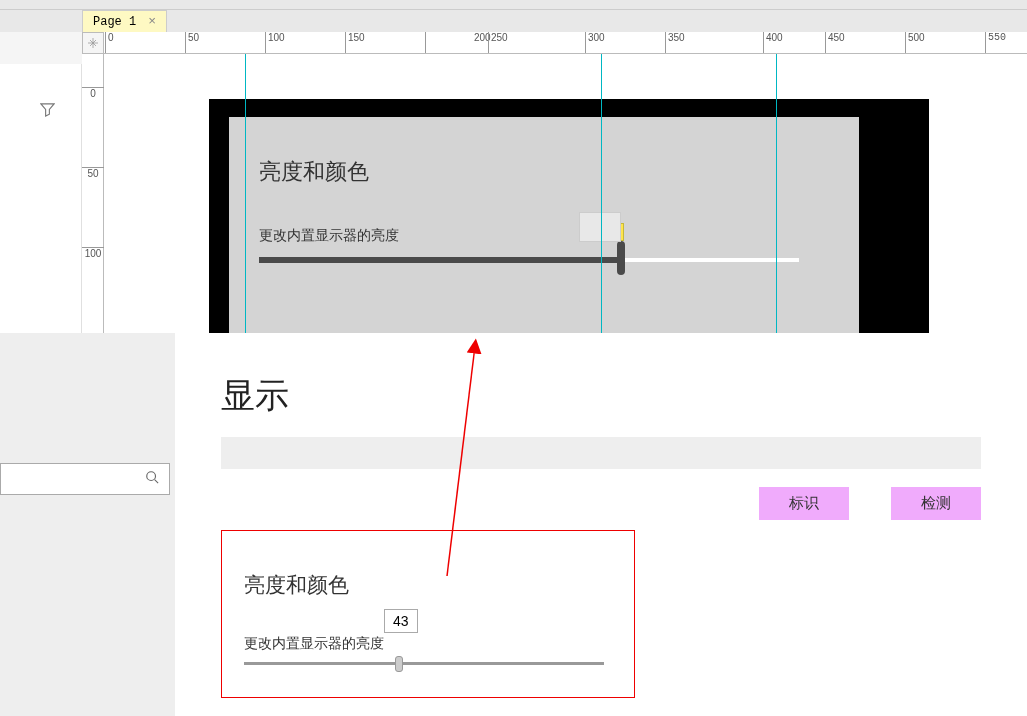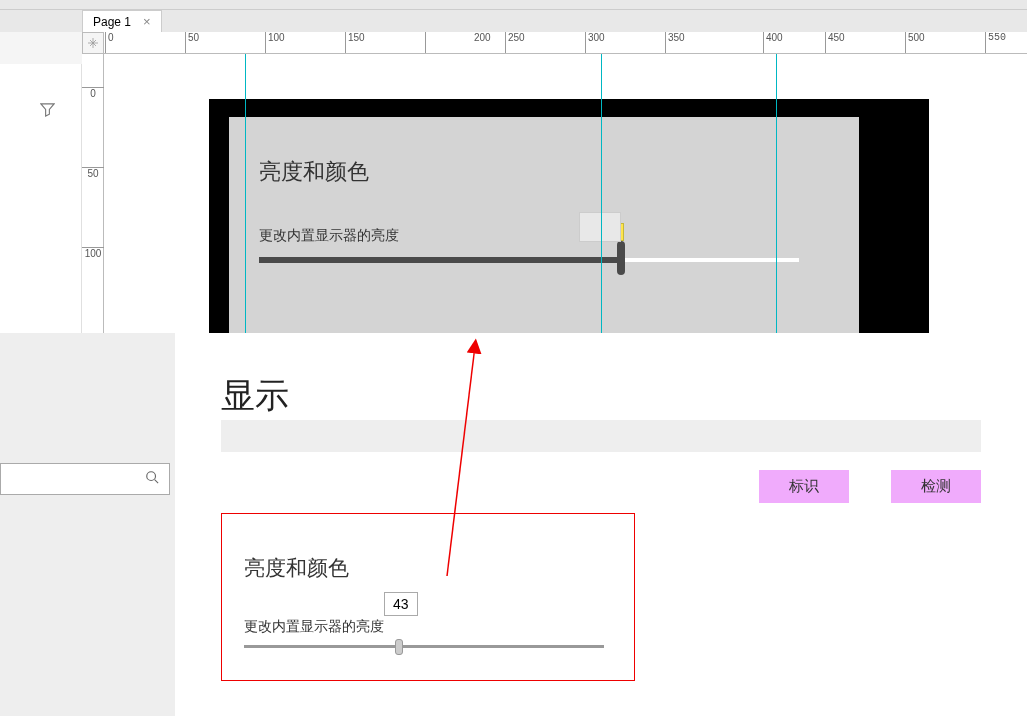--- a/index.html
+++ b/index.html
@@ -17,29 +17,30 @@
       border-bottom: 1px solid #ccc;
     }
     .tabs-bar {
       height: 22px;
       background: #e8e8e8;
       display: flex;
       align-items: center;
       padding-left: 82px;
     }
     .tab {
-      background: #ffffff;
+      background: #fef9c3;
       height: 22px;
       padding: 0 10px;
       display: flex;
       align-items: center;
       gap: 12px;
       font-size: 12px;
       border: 1px solid #ccc;
       border-bottom: none;
+      font-family: Liberation Mono, monospace;
     }
     .tab .close { color:#888; font-size:13px; cursor: pointer; }
     .ruler-area {
       position: relative;
       background: #fff;
     }
     .ruler-corner {
       position: absolute;
       left: 82px; top: 0;
       width: 22px; height: 22px;
@@ -190,21 +191,21 @@
     }
     .lower-content {
       position:absolute;
       left:175px; right:0; top:0; bottom:0;
       padding: 40px 40px 0 46px;
     }
     .big-title {
       font-size: 34px;
       font-weight: 300;
       color:#222;
-      margin-bottom: 1px;
+      margin-bottom: 18px;
     }
     .wide-bar {
       height: 32px;
       width: 100%;
       max-width: 760px;
       background: #eee;
       margin-bottom: 18px;
     }
     .btn-row {
       display:flex;
@@ -305,21 +306,21 @@
       </div>
       <div class="h-tick" style="left: 161px;">
         <span>100</span>
       </div>
       <div class="h-tick" style="left: 241px;">
         <span>150</span>
       </div>
       <div class="h-tick" style="left: 321px; padding-left: 48px;">
         <span>200</span>
       </div>
-      <div class="h-tick" style="left: 401px;">
+      <div class="h-tick" style="left: 384px;">
         <span>250</span>
       </div>
       <div class="h-tick" style="left: 481px;">
         <span>300</span>
       </div>
       <div class="h-tick" style="left: 561px;">
         <span>350</span>
       </div>
       <div class="h-tick" style="left: 659px; justify-content: flex-end;">
         <span>400</span>

